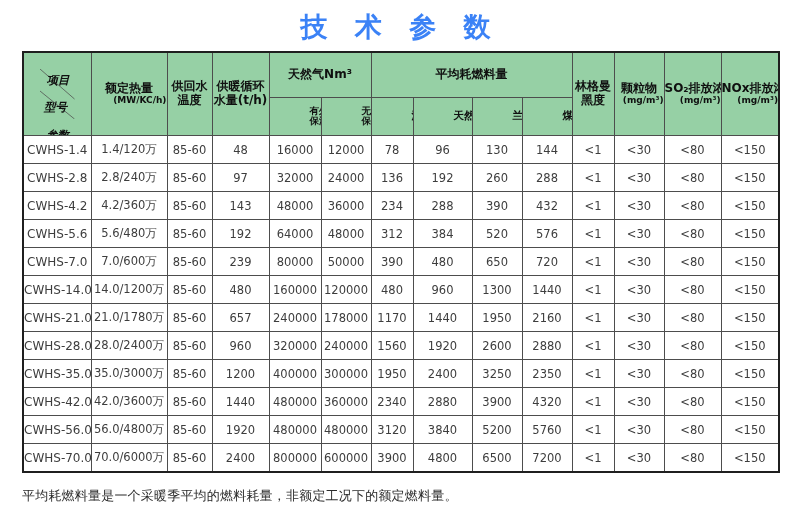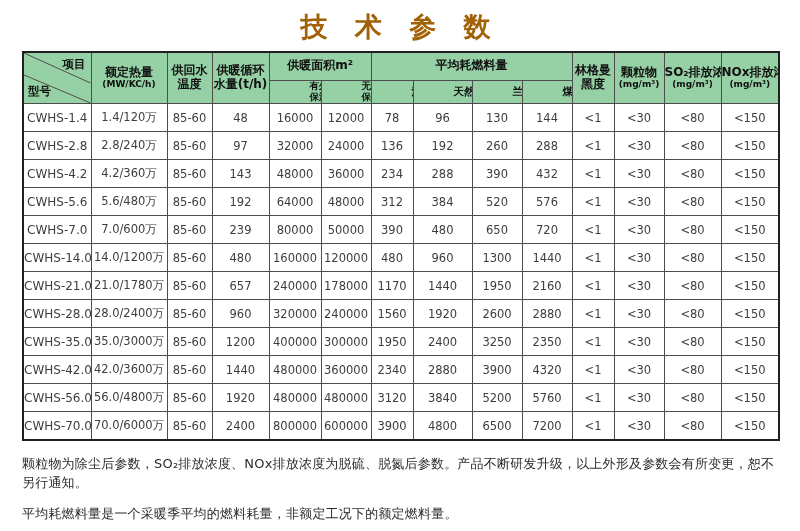--- a/index.html
+++ b/index.html
@@ -9,21 +9,21 @@
     width: 800px;
     height: 531px;
     font-family: "DejaVu Sans", "Liberation Sans", sans-serif;
   }
   .page { position: relative; width: 800px; height: 531px; overflow: hidden; }
 
   .title {
     text-align: center;
     font-size: 27px;
     font-weight: bold;
-    color: #a16207;
+    color: #3b82f6;
     letter-spacing: 9px;
     margin: 9px 0 6px 0;
   }
 
   table.spec-table {
     table-layout: fixed;
     border-collapse: collapse;
     width: 756px;
     margin-left: 22px;
     border: 2px solid #1f1f1f;
@@ -37,34 +37,34 @@
     white-space: nowrap;
   }
   .spec-table thead th {
     background: #96d0a5;
     color: #101010;
     font-weight: bold;
   }
   .hrow1 th { height: 26px; }
   .hrow2 th { height: 22px; padding-left: 40px; }
   .h-main { font-size: 12px; line-height: 1.15; }
-  .h-unit { font-size: 9px; line-height: 1.1; font-weight: bold; }
+  .h-unit { font-size: 9px; line-height: 1.1; font-weight: bold; text-align: right; }
   .h-sub  { font-size: 9.5px; line-height: 1.1; }
   .h-fuel { font-size: 10.5px; }
 
   .spec-table td {
     height: 27px;
     font-size: 11.5px;
     color: #3d3d3d;
     background: #ffffff;
   }
   .spec-table td.model-cell { font-size: 12px; }
 
   
-  th.corner { position: relative; padding: 0; }
+  th.corner { position: relative; padding: 16px; font-style: italic; }
   .corner-box { position: relative; width: 100%; height: 50px; }
   .corner-box svg { position: absolute; left: 0; top: 0; width: 100%; height: 100%; }
   .corner-t1 { position: absolute; top: 4px; right: 5px; font-size: 11.5px; }
   .corner-t2 { position: absolute; top: 13px; left: 6px; font-size: 11.5px; margin-top: 46px; }
   .corner-t3 { position: absolute; bottom: 4px; left: 4px; font-size: 11.5px; }
 
   .notes {
     margin: 14px 0 0 22px;
     width: 760px;
     color: #2b2b2b;
@@ -120,21 +120,21 @@
         </th>
         <th rowspan="2">
           <div class="h-main">供回水</div>
           <div class="h-main">温度</div>
         </th>
         <th rowspan="2">
           <div class="h-main">供暖循环</div>
           <div class="h-main">水量(t/h)</div>
         </th>
         <th colspan="2">
-          <div class="h-main">供暖面积m²</div>
+          <div class="h-main">天然气Nm³</div>
         </th>
         <th colspan="4">
           <div class="h-main">平均耗燃料量</div>
         </th>
         <th rowspan="2">
           <div class="h-main">林格曼</div>
           <div class="h-main">黑度</div>
         </th>
         <th rowspan="2">
           <div class="h-main">颗粒物</div>
@@ -362,17 +362,16 @@
           <td>7200</td>
           <td>&lt;1</td>
           <td>&lt;30</td>
           <td>&lt;80</td>
           <td>&lt;150</td>
         </tr>
       </tbody>
   </table>
 
   <div class="notes">
-    <div class="note-line">颗粒物为除尘后参数，SO₂排放浓度、NOx排放浓度为脱硫、脱氮后参数。产品不断研发升级，以上外形及参数会有所变更，恕不另行通知。</div>
     <div class="note-line last">平均耗燃料量是一个采暖季平均的燃料耗量，非额定工况下的额定燃料量。</div>
   </div>
 
 </div>
 
 </body></html>

